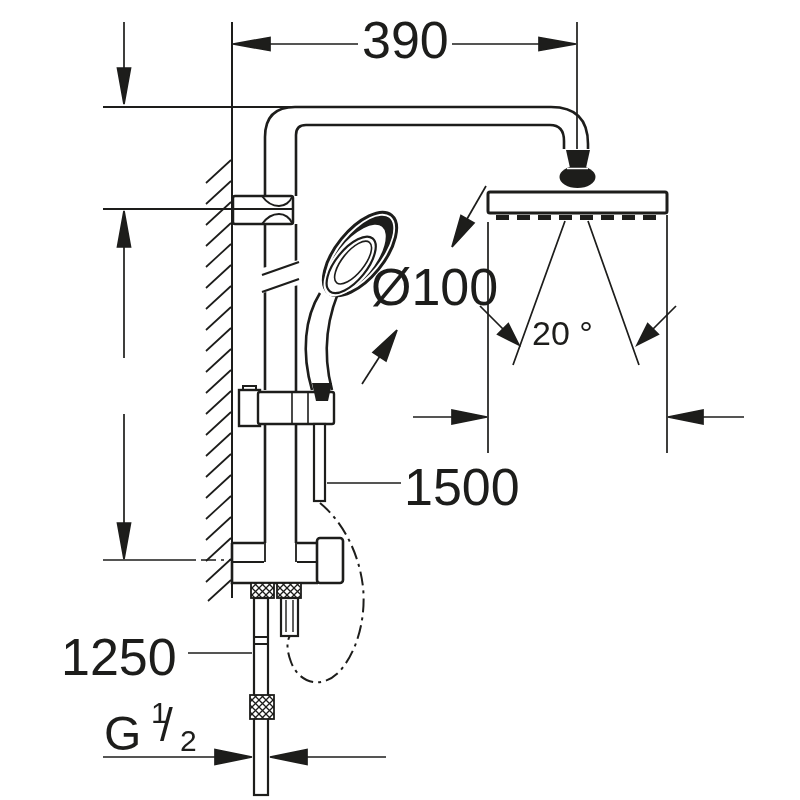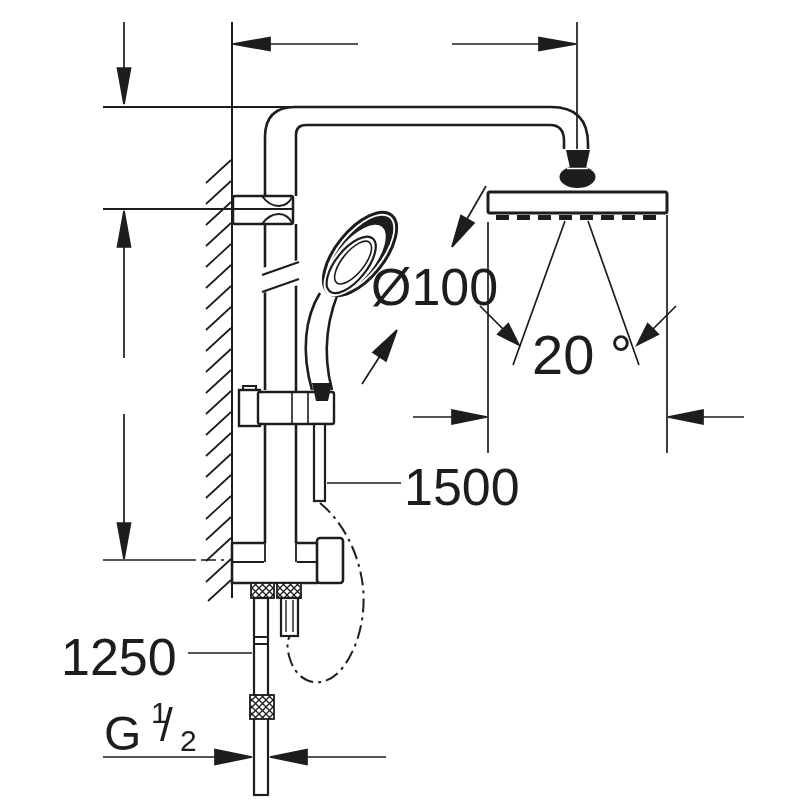--- a/index.html
+++ b/index.html
@@ -159,22 +159,23 @@
 
     <g>
       <line x1="103" y1="757" x2="215" y2="757"></line>
       <polygon points="252,757 215,749.5 215,764.5"></polygon>
       <polygon points="270,757 307,749.5 307,764.5"></polygon>
       <line x1="307" y1="757" x2="386" y2="757"></line>
     </g>
   </g>
 </svg>
 
+<div class="dim-label" style="left:362px;top:14px;">390</div>
 <div class="dim-label" style="left:371px;top:261px;">Ø100</div>
-<div class="dim-label" style="left:532px;top:327px;font-size:56px;">20 °</div>
+<div class="dim-label" style="left:532px;top:316px;font-size:34px;">20 °</div>
 <div class="dim-label" style="left:404px;top:461px;text-align:right;">1500</div>
 <div class="dim-label" style="left:61px;top:631px;">1250</div>
 <div class="dim-label" style="left:104px;top:710px;font-size:48px;">G</div>
 <div class="dim-label" style="left:151px;top:698px;font-size:30px;">1</div>
 <div class="dim-label" style="left:160px;top:702px;font-size:46px;">/</div>
 <div class="dim-label" style="left:180px;top:726px;font-size:30px;">2</div>
 
 </div>
 
 </body></html>

